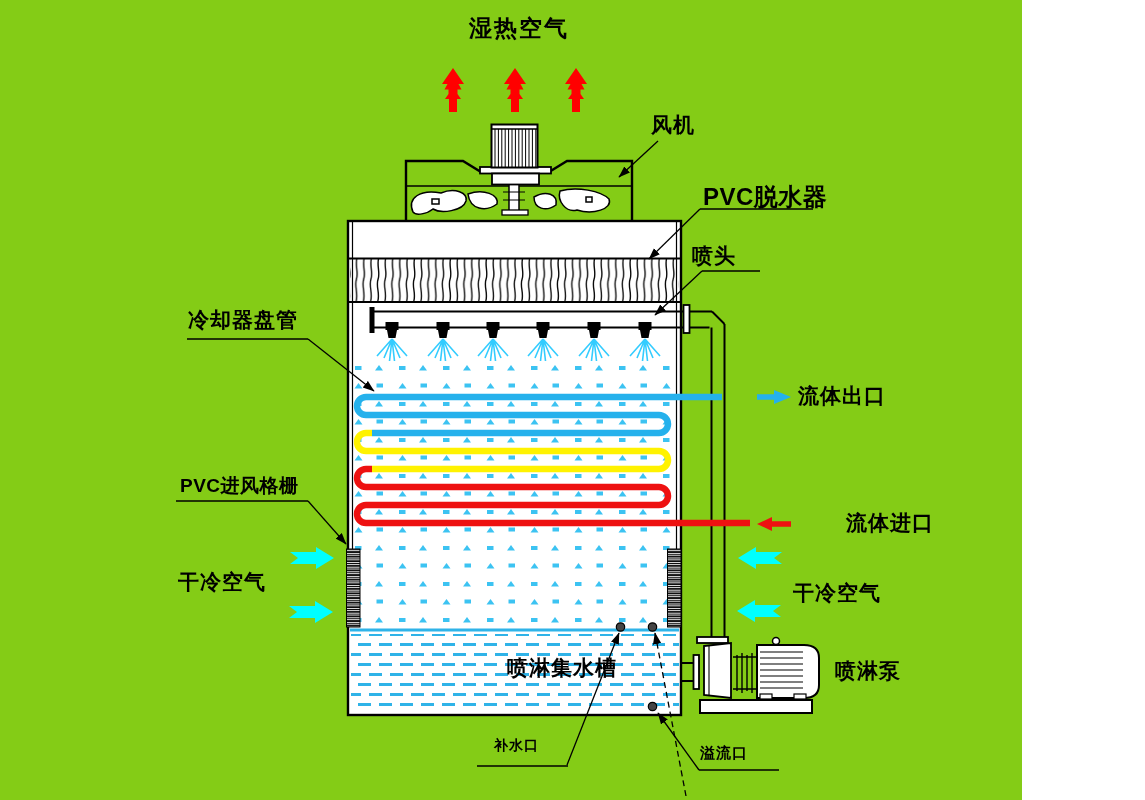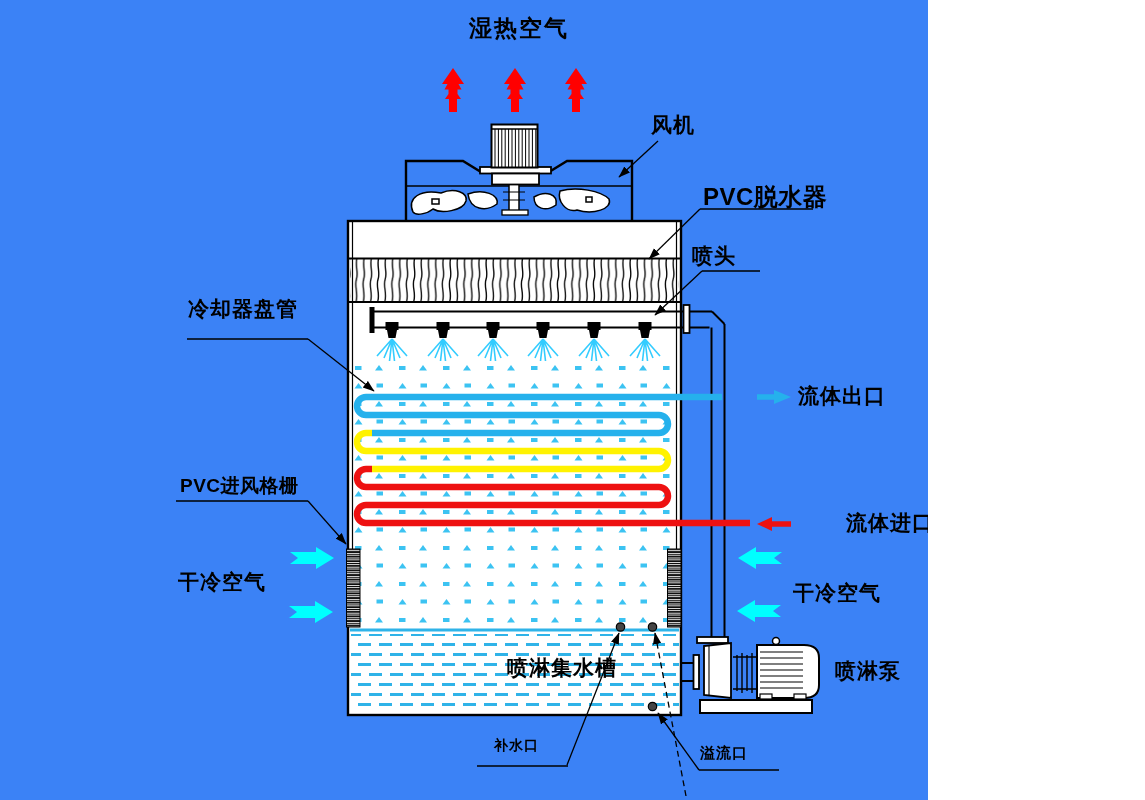--- a/index.html
+++ b/index.html
@@ -1,17 +1,17 @@
 <!DOCTYPE html>
 <html><head>
 <meta charset="utf-8">
 <style>
   html,body{margin:0;padding:0;background:#fff;}
   #stage{
-    position:relative;width:928px;height:800px;background:#3b82f6;
+    position:relative;width:1022px;height:800px;background:#84cc16;
     font-family:"Liberation Sans","DejaVu Sans",sans-serif;overflow:hidden;
   }
   #stage svg{position:absolute;left:0;top:0;}
   .lbl{
     position:absolute;color:#000;font-weight:bold;white-space:nowrap;
     line-height:1.05;letter-spacing:1px;
   }
 </style>
 </head>
 <body>
@@ -193,21 +193,21 @@
     <circle cx="620.5" cy="627" r="4.2"></circle>
     <circle cx="652.5" cy="627" r="4.2"></circle>
     <circle cx="652.5" cy="706.5" r="4.2"></circle>
   </g>
 </svg>
 
   <div class="lbl" style="left:469px;top:16px;font-size:23px;letter-spacing:2px;">湿热空气</div>
   <div class="lbl" style="left:651px;top:114px;font-size:21px;">风机</div>
   <div class="lbl" style="left:703px;top:184px;font-size:24px;letter-spacing:0.5px;">PVC脱水器</div>
   <div class="lbl" style="left:692px;top:245px;font-size:21px;">喷头</div>
-  <div class="lbl" style="left:188px;top:298px;font-size:21px;">冷却器盘管</div>
+  <div class="lbl" style="left:188px;top:309px;font-size:21px;">冷却器盘管</div>
   <div class="lbl" style="left:798px;top:385px;font-size:21px;">流体出口</div>
   <div class="lbl" style="left:180px;top:476px;font-size:19px;letter-spacing:0.5px;">PVC进风格栅</div>
   <div class="lbl" style="left:798px;top:512px;font-size:21px;margin-left:48px;">流体进口</div>
   <div class="lbl" style="left:178px;top:571px;font-size:21px;">干冷空气</div>
   <div class="lbl" style="left:793px;top:582px;font-size:21px;">干冷空气</div>
   <div class="lbl" style="left:459px;top:657px;font-size:21px;margin-left:48px;">喷淋集水槽</div>
   <div class="lbl" style="left:835px;top:660px;font-size:21px;">喷淋泵</div>
   <div class="lbl" style="left:494px;top:738px;font-size:14px;">补水口</div>
   <div class="lbl" style="left:700px;top:745px;font-size:15px;">溢流口</div>
 </div>

